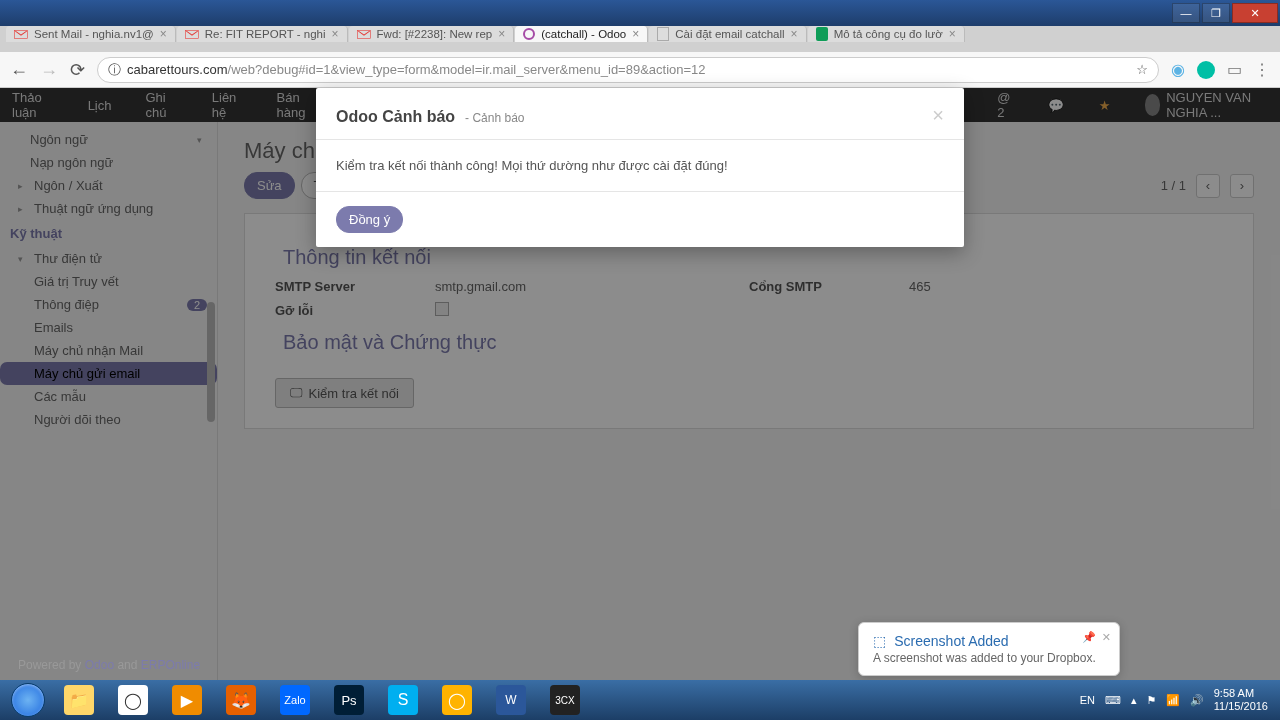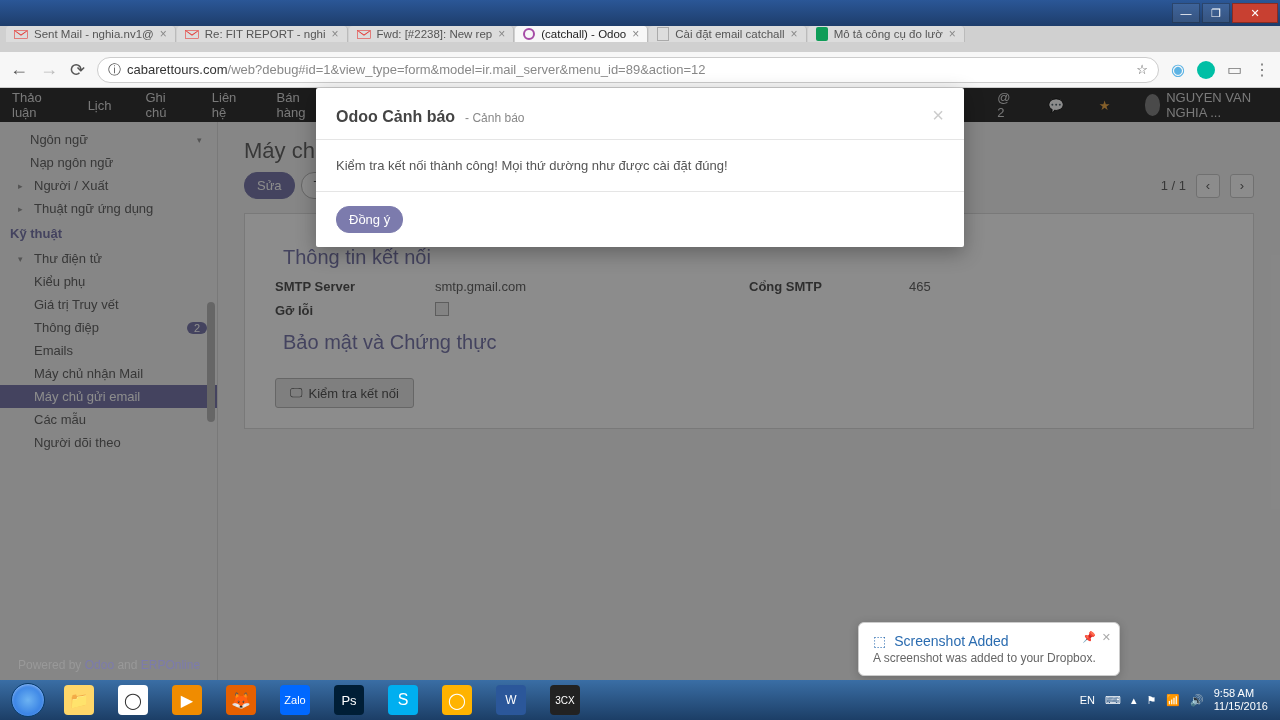--- a/index.html
+++ b/index.html
@@ -26,21 +26,21 @@
 .avatar { width: 22px; height: 22px; border-radius: 50%; background: #888; }
 
 
 .content { display: flex; height: calc(720px - 26px - 26px - 36px - 34px - 40px); background: #f5f5f5; position: relative; }
 .sidebar { width: 218px; background: #f5f5f5; padding: 6px 0 0 0; overflow: hidden; position: relative; border-right: 1px solid #ddd; }
 .logo { padding: 20px 8px 22px 28px; }
 .logo-svg { width: 160px; }
 .side-item { padding: 4px 10px 4px 18px; font-size: 13px; color: #666; display: flex; align-items: center; gap: 6px; cursor: pointer; }
 .side-item.sub { padding-left: 30px; }
 .side-item.sub2 { padding-left: 34px; }
-.side-item.active { background: #7c7bad; color: #ffffff; }
+.side-item.active { background: #7c7bad; color: #000000; border-radius: 7px; }
 .side-section { padding: 6px 10px 6px 10px; font-size: 13px; color: #7c7bad; font-weight: bold; }
 .badge { background: #7c7bad; color: #fff; border-radius: 9px; padding: 0 7px; font-size: 11px; margin-left: auto; }
 .caret { font-size: 9px; color: #999; width: 10px; }
 .scrollbar { position: absolute; right: 2px; top: 180px; width: 8px; height: 120px; background: #bbb; border-radius: 4px; }
 
 .main { flex: 1; padding: 16px 26px; overflow: hidden; }
 .page-title { font-size: 22px; color: #666; display: inline-block; }
 .controls { display: flex; align-items: center; gap: 6px; margin-top: 8px; }
 .btn { padding: 5px 12px; font-size: 13px; border: 1px solid #bbb; background: #fff; color: #555; border-radius: 13px; cursor: pointer; }
 .btn.primary { background: #7c7bad; color: #fff; border-color: #7c7bad; }
@@ -183,33 +183,30 @@
   <div class="sidebar">
     <div class="side-item sub">
         <span>Ngôn ngữ</span>
         <span class="caret" style="margin-left:auto">▾</span>
       </div>
     <div class="side-item sub">
         <span>Nạp ngôn ngữ</span>
       </div>
     <div class="side-item">
         <span class="caret">▸</span>
-        <span>Người / Xuất</span>
+        <span>Ngôn / Xuất</span>
       </div>
     <div class="side-item">
         <span class="caret">▸</span>
         <span>Thuật ngữ ứng dụng</span>
       </div>
     <div class="side-section">Kỹ thuật</div>
     <div class="side-item">
         <span class="caret">▾</span>
         <span>Thư điện tử</span>
-      </div>
-    <div class="side-item sub2">
-        <span>Kiểu phụ</span>
       </div>
     <div class="side-item sub2">
         <span>Giá trị Truy vết</span>
       </div>
     <div class="side-item sub2">
         <span>Thông điệp</span>
         <span class="badge">2</span>
       </div>
     <div class="side-item sub2">
         <span>Emails</span>

